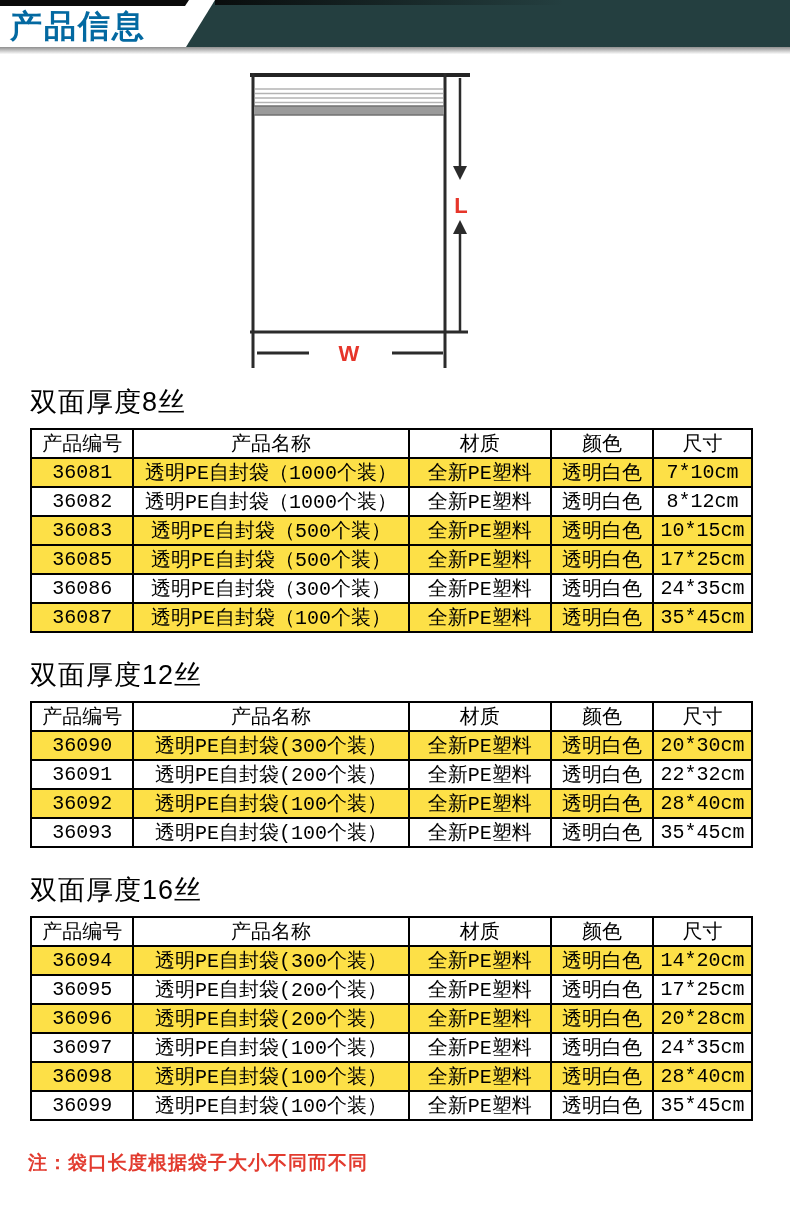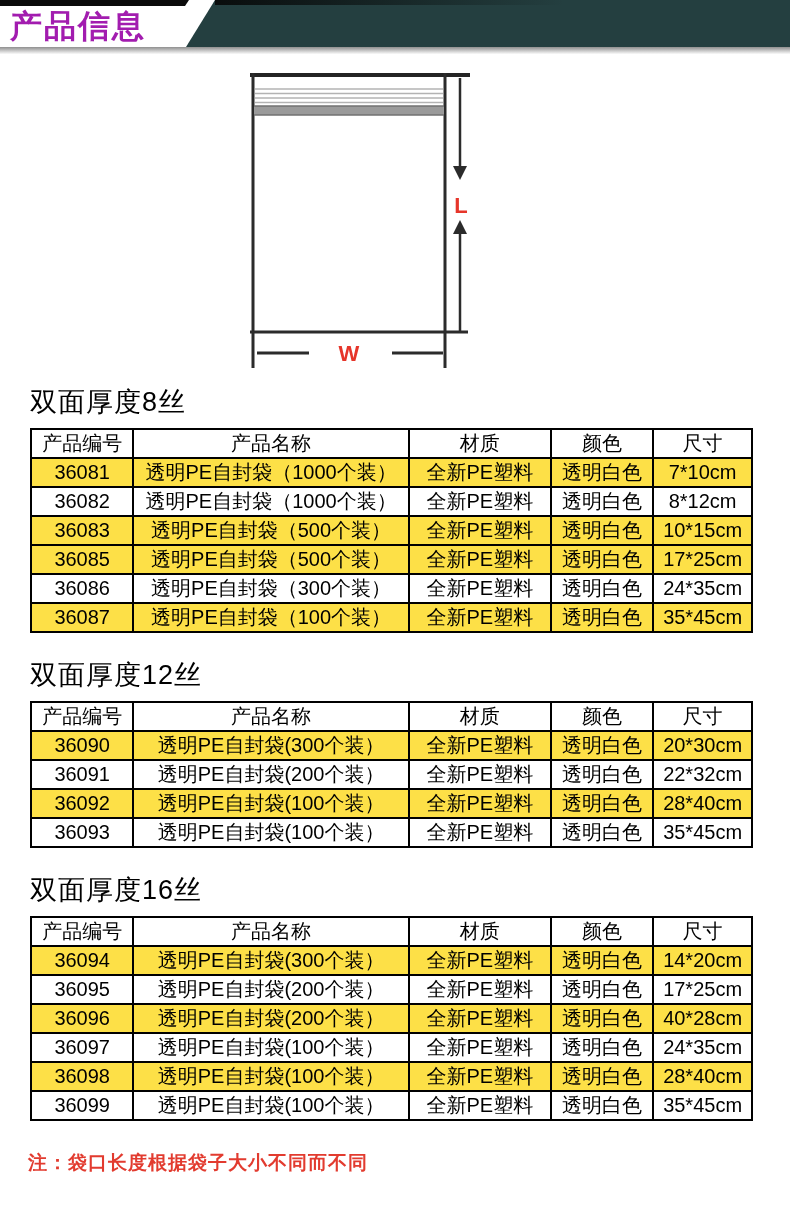--- a/index.html
+++ b/index.html
@@ -21,35 +21,35 @@
   .banner-strip-right{
     position:absolute;top:0;left:215px;height:5px;width:350px;
     background:linear-gradient(90deg,rgba(8,10,10,0.95),rgba(8,10,10,0));
   }
   .banner-shadow{
     position:absolute;left:0;right:0;top:47px;height:7px;
     background:linear-gradient(#8f8f8f,#fafafa);
   }
   .banner-title{
     position:absolute;top:5px;left:10px;height:42px;line-height:42px;
-    font-size:32px;font-weight:bold;color:#a21caf;letter-spacing:2px;
+    font-size:32px;font-weight:bold;color:#0369a1;letter-spacing:2px;
   }
   
   .diagram{position:absolute;top:60px;left:0;}
   .dim-label{font-family:"Liberation Sans",sans-serif;font-weight:bold;font-size:22px;fill:#e6352a;}
   
   #sections{position:absolute;top:386px;left:30px;width:727px;}
   .section-title{
     margin:26px 0 10px 0;font-size:27px;font-weight:normal;color:#000;
     letter-spacing:1px;line-height:32px;
   }
   .section-title:first-child{margin-top:0;}
   table.products{
     width:723px;border-collapse:collapse;table-layout:fixed;
-    font-family:Liberation Sans, sans-serif;
+    font-family:Liberation Mono, monospace;
   }
   table.products th,table.products td{
     border:2px solid #000;text-align:center;vertical-align:middle;
     height:24px;padding:0 2px;font-size:20px;font-weight:normal;color:#000;
     white-space:nowrap;overflow:hidden;
   }
   tr.gray td{background:#fde047;}
   
   .note{
     position:absolute;top:1150px;left:28px;margin:0;
@@ -246,21 +246,21 @@
           <td>透明PE自封袋(200个装）</td>
           <td>全新PE塑料</td>
           <td>透明白色</td>
           <td>17*25cm</td>
         </tr>
         <tr class="gray">
           <td>36096</td>
           <td>透明PE自封袋(200个装）</td>
           <td>全新PE塑料</td>
           <td>透明白色</td>
-          <td>40*28cm</td>
+          <td>20*28cm</td>
         </tr>
         <tr>
           <td>36097</td>
           <td>透明PE自封袋(100个装）</td>
           <td>全新PE塑料</td>
           <td>透明白色</td>
           <td>24*35cm</td>
         </tr>
         <tr class="gray">
           <td>36098</td>

